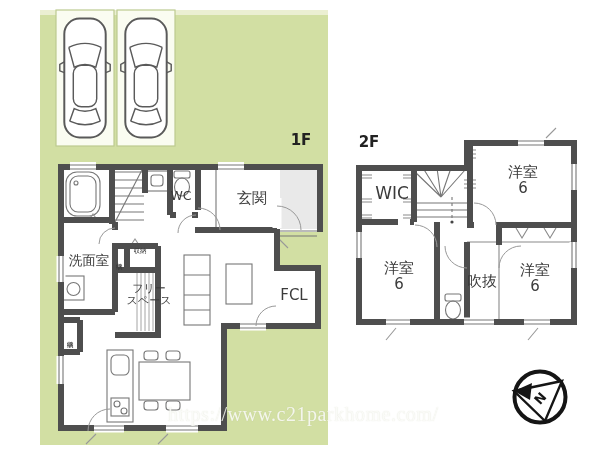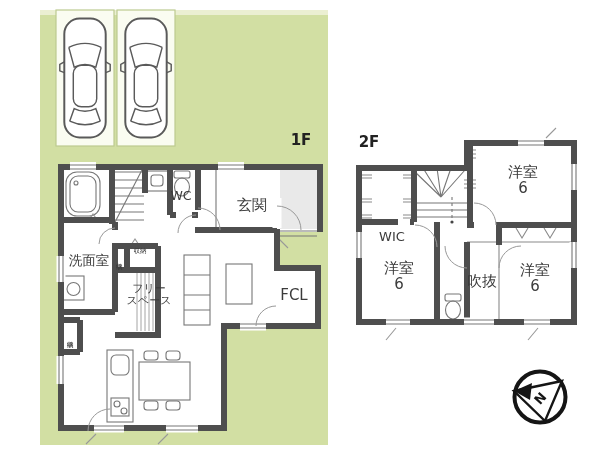--- a/index.html
+++ b/index.html
@@ -214,32 +214,33 @@
       <circle cx="540" cy="397" r="25.5" fill="none" stroke="#151515" stroke-width="4"></circle>
       <path d="M514 391 L562 381 L545 421 Z" fill="#ffffff" stroke="#151515" stroke-width="2.4"></path>
       <path d="M514 391 L532 383 L530 400 Z" fill="#151515" stroke="none"></path>
       <text x="540" y="403" font-size="13" font-weight="bold" fill="#151515" text-anchor="middle" transform="rotate(-48 540 398)">N</text>
     </g>
   </svg>
 
   <div class="lbl bold" style="left:301px;top:141px;font-size:15px;">1F</div>
   <div class="lbl bold" style="left:369px;top:143px;font-size:15px;">2F</div>
 
-  <div class="lbl" style="left:252px;top:206px;font-size:15px;">玄関</div>
+  <div class="lbl" style="left:252px;top:199px;font-size:15px;">玄関</div>
   <div class="lbl" style="left:181px;top:196px;font-size:12.5px;">WC</div>
   <div class="lbl" style="left:89px;top:260px;font-size:13.5px;">洗面室</div>
   <div class="lbl vert" style="left:119px;top:258px;font-size:6.5px;">収納</div>
   <div class="lbl" style="left:140px;top:251px;font-size:6.5px;">収納</div>
   <div class="lbl vert" style="left:70px;top:336px;font-size:6.5px;">収納</div>
   <div class="lbl" style="left:135px;top:295px;font-size:11px;padding-left:28px;">フリー
 スペース</div>
   <div class="lbl" style="left:294px;top:296px;font-size:15px;">FCL</div>
 
-  <div class="lbl" style="left:392px;top:194px;font-size:13px;margin-top:43px;">WIC</div>
+  <div class="lbl" style="left:392px;top:194px;font-size:17px;">WIC</div>
   <div class="lbl" style="left:523px;top:181px;font-size:15px;">洋室
 6</div>
   <div class="lbl" style="left:399px;top:277px;font-size:15px;">洋室
 6</div>
   <div class="lbl" style="left:535px;top:279px;font-size:15px;">洋室
 6</div>
   <div class="lbl" style="left:482px;top:282px;font-size:15px;">吹抜</div>
 
+  <div id="watermark">https://www.c21parkhome.com/</div>
 </div>
 
 </body></html>

